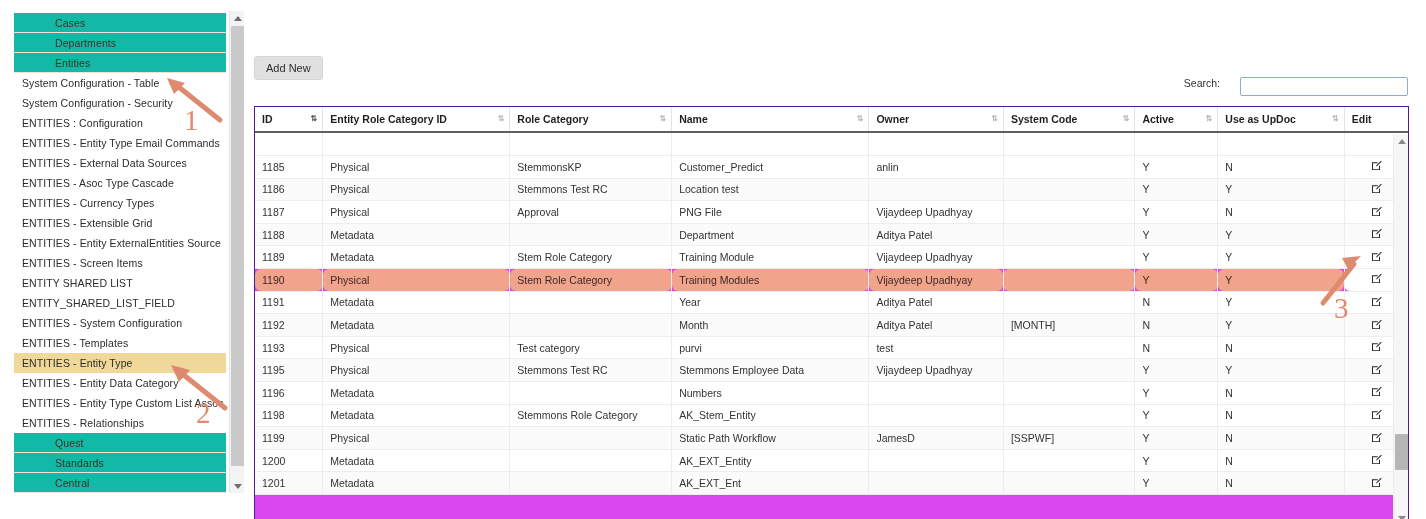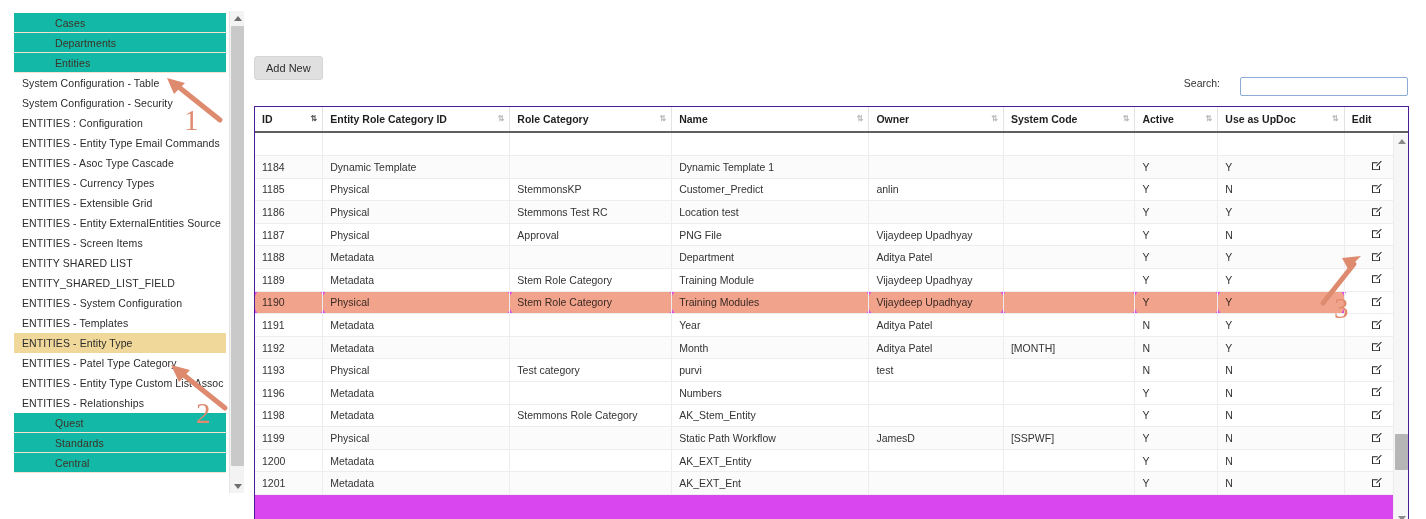--- a/index.html
+++ b/index.html
@@ -195,31 +195,32 @@
 <div id="root">
 
   <div id="sidebar-panel">
       <div class="nav-item nav-group">Cases</div>
       <div class="nav-item nav-group">Departments</div>
       <div class="nav-item nav-group">Entities</div>
       <div class="nav-item nav-sub">System Configuration - Table</div>
       <div class="nav-item nav-sub">System Configuration - Security</div>
       <div class="nav-item nav-sub">ENTITIES : Configuration</div>
       <div class="nav-item nav-sub">ENTITIES - Entity Type Email Commands</div>
+      <div class="nav-item nav-sub">ENTITIES - External Data Sources</div>
       <div class="nav-item nav-sub">ENTITIES - Asoc Type Cascade</div>
       <div class="nav-item nav-sub">ENTITIES - Currency Types</div>
       <div class="nav-item nav-sub">ENTITIES - Extensible Grid</div>
       <div class="nav-item nav-sub">ENTITIES - Entity ExternalEntities Source</div>
       <div class="nav-item nav-sub">ENTITIES - Screen Items</div>
       <div class="nav-item nav-sub">ENTITY SHARED LIST</div>
       <div class="nav-item nav-sub">ENTITY_SHARED_LIST_FIELD</div>
       <div class="nav-item nav-sub">ENTITIES - System Configuration</div>
       <div class="nav-item nav-sub">ENTITIES - Templates</div>
       <div class="nav-item nav-active">ENTITIES - Entity Type</div>
-      <div class="nav-item nav-sub">ENTITIES - Patel Type Category</div>
+      <div class="nav-item nav-sub">ENTITIES - Entity Data Category</div>
       <div class="nav-item nav-sub">ENTITIES - Entity Type Custom List Assoc</div>
       <div class="nav-item nav-sub">ENTITIES - Relationships</div>
       <div class="nav-item nav-group">Quest</div>
       <div class="nav-item nav-group">Standards</div>
       <div class="nav-item nav-group">Central</div>
     </div>
 
   <div id="sidebar-scrollbar">
     <div class="sb-arrow up">
         <span class="tri tri-up"></span>
@@ -285,34 +286,20 @@
                 <td class="clip-top"></td>
                 <td class="clip-top"></td>
                 <td class="clip-top"></td>
                 <td class="clip-top"></td>
                 <td class="clip-top"></td>
                 <td class="clip-top"></td>
                 <td class="clip-top"></td>
                 <td class="clip-top"></td>
                 <td class="clip-top edit-cell"></td>
               </tr>
-              <tr class="odd">
-                <td>1184</td>
-                <td>Dynamic Template</td>
-                <td></td>
-                <td>Dynamic Template 1</td>
-                <td></td>
-                <td></td>
-                <td>Y</td>
-                <td>Y</td>
-                <td class="edit-cell"><span class="edit-glyph"><svg width="11" height="11" viewBox="0 0 16 16">
-                      <path d="M1.5 3.2h8.2v1.4H2.9v8.8h8.8V8.2h1.4v6.3H1.5z" fill="#222"></path>
-                      <path d="M14.6 1.2l1.0 1.0-6.6 6.6-1.5.5.5-1.5z" fill="#222"></path>
-                    </svg></span></td>
-              </tr>
               <tr class="even">
                 <td>1185</td>
                 <td>Physical</td>
                 <td>StemmonsKP</td>
                 <td>Customer_Predict</td>
                 <td>anlin</td>
                 <td></td>
                 <td>Y</td>
                 <td>N</td>
                 <td class="edit-cell"><span class="edit-glyph"><svg width="11" height="11" viewBox="0 0 16 16">
@@ -420,20 +407,34 @@
               </tr>
               <tr class="even">
                 <td>1193</td>
                 <td>Physical</td>
                 <td>Test category</td>
                 <td>purvi</td>
                 <td>test</td>
                 <td></td>
                 <td>N</td>
                 <td>N</td>
+                <td class="edit-cell"><span class="edit-glyph"><svg width="11" height="11" viewBox="0 0 16 16">
+                      <path d="M1.5 3.2h8.2v1.4H2.9v8.8h8.8V8.2h1.4v6.3H1.5z" fill="#222"></path>
+                      <path d="M14.6 1.2l1.0 1.0-6.6 6.6-1.5.5.5-1.5z" fill="#222"></path>
+                    </svg></span></td>
+              </tr>
+              <tr class="odd">
+                <td>1195</td>
+                <td>Physical</td>
+                <td>Stemmons Test RC</td>
+                <td>Stemmons Employee Data</td>
+                <td>Vijaydeep Upadhyay</td>
+                <td></td>
+                <td>Y</td>
+                <td>Y</td>
                 <td class="edit-cell"><span class="edit-glyph"><svg width="11" height="11" viewBox="0 0 16 16">
                       <path d="M1.5 3.2h8.2v1.4H2.9v8.8h8.8V8.2h1.4v6.3H1.5z" fill="#222"></path>
                       <path d="M14.6 1.2l1.0 1.0-6.6 6.6-1.5.5.5-1.5z" fill="#222"></path>
                     </svg></span></td>
               </tr>
               <tr class="even">
                 <td>1196</td>
                 <td>Metadata</td>
                 <td></td>
                 <td>Numbers</td>

